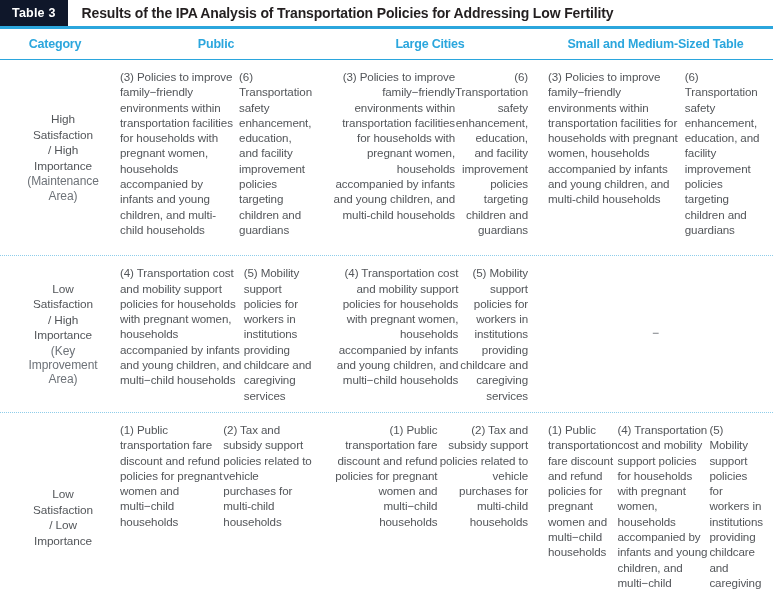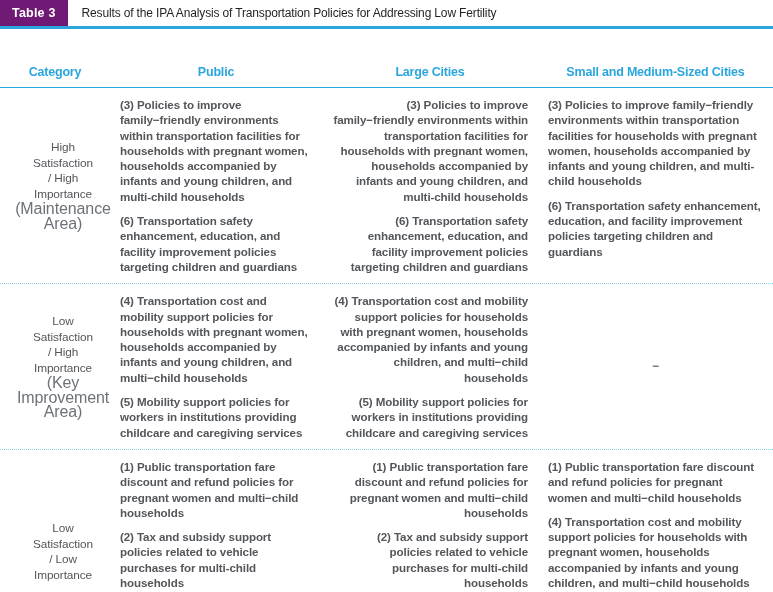--- a/index.html
+++ b/index.html
@@ -20,49 +20,48 @@
   }
 
   
   .caption-bar {
     display: flex;
     align-items: stretch;
     height: 26px;
     border-bottom: 3px solid #2ba6dd;
   }
   .caption-badge {
-    background: #701a75;
+    background: #0f172a;
     color: #ffffff;
     font-size: 12.5px;
     font-weight: bold;
     letter-spacing: .2px;
     display: flex;
     align-items: center;
     justify-content: center;
     padding: 0 12px;
     min-width: 62px;
     box-sizing: border-box;
   }
   .caption-title {
     flex: 1;
     display: flex;
     align-items: center;
     padding-left: 14px;
-    font-size: 12px;
-    font-weight: normal;
+    font-size: 14px;
+    font-weight: bold;
     color: #231f20;
     letter-spacing: -.15px;
   }
 
   
   .thead {
     display: flex;
     height: 30px;
     border-bottom: 1.5px solid #2ba6dd;
-    margin-top: 28px;
   }
   .th {
     display: flex;
     align-items: center;
     justify-content: center;
     color: #2ba6dd;
     font-size: 12.5px;
     font-weight: bold;
     letter-spacing: -.2px;
     box-sizing: border-box;
@@ -98,29 +97,28 @@
     text-align: center;
     padding-left: 22px;
     padding-right: 6px;
   }
   .cat-main {
     font-size: 11.8px;
     line-height: 15.5px;
     color: #53565a;
   }
   .cat-sub {
-    font-size: 16px;
+    font-size: 12px;
     line-height: 14.2px;
     color: #6d7278;
   }
   .td.body-cell {
     display: flex;
-    flex-direction: column;
+    flex-direction: row;
     justify-content: flex-start;
-    font-weight: bold;
   }
   .td.body-cell.dash-cell {
     align-items: center;
     justify-content: center;
   }
   .item {
     margin-bottom: 9px;
   }
   .item:last-child {
     margin-bottom: 0;
@@ -139,21 +137,21 @@
 
   <div class="caption-bar">
     <div class="caption-badge">Table 3</div>
     <div class="caption-title">Results of the IPA Analysis of Transportation Policies for Addressing Low Fertility</div>
   </div>
 
   <div class="thead">
     <div class="th c-cat">Category</div>
     <div class="th c-ovr">Public</div>
     <div class="th c-lrg">Large Cities</div>
-    <div class="th c-sml">Small and Medium-Sized Cities</div>
+    <div class="th c-sml">Small and Medium-Sized Table</div>
   </div>
 
   <div class="tbody" id="tbody">
       <div class="tr">
         <div class="td cat c-cat">
           <div class="cat-main">High Satisfaction<br>/ High Importance</div>
           <div class="cat-sub">(Maintenance Area)</div>
         </div>
         <div class="td body-cell c-ovr">
           <div class="item">(3) Policies to improve family−friendly environments within transportation facilities for households with pregnant women, households accompanied by infants and young children, and multi-child households</div>

